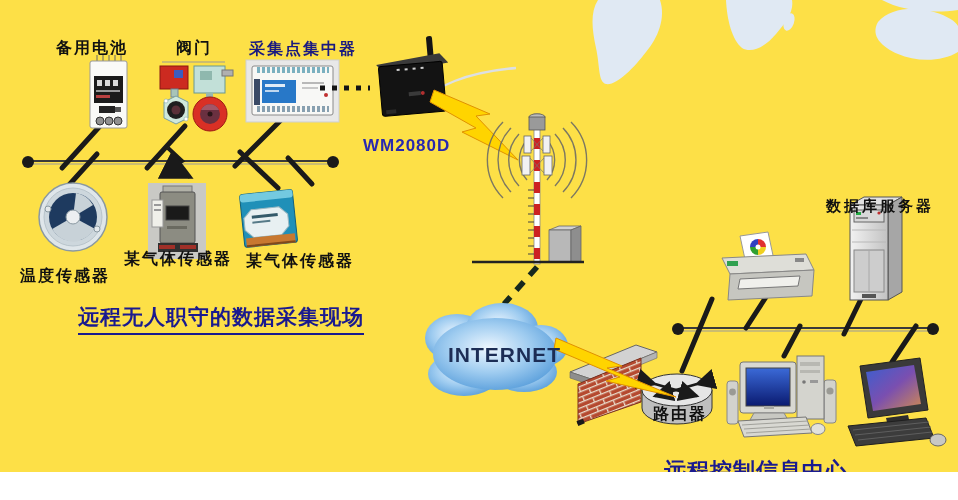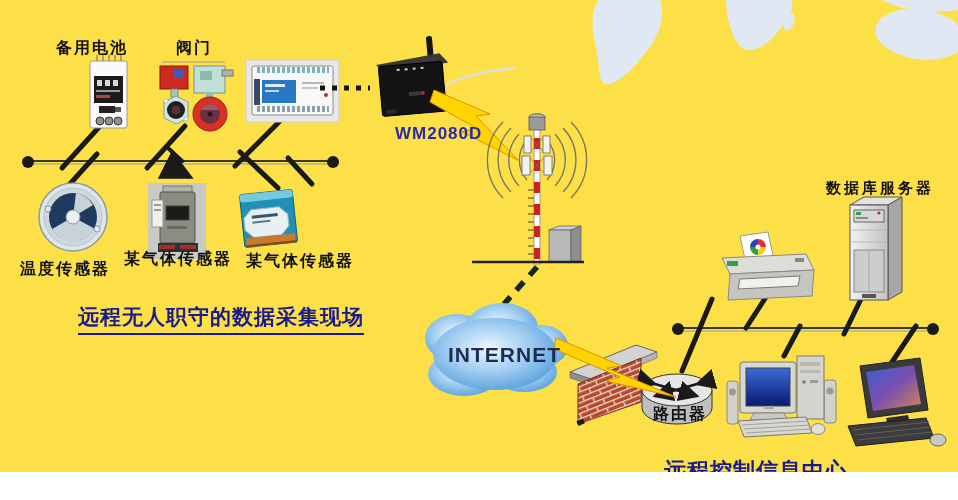--- a/index.html
+++ b/index.html
@@ -358,22 +358,23 @@
       <line x1="655" y1="384" x2="697" y2="396" marker-start="url(#arr)" marker-end="url(#arr)"></line>
       <line x1="697" y1="384" x2="655" y2="396" marker-start="url(#arr)" marker-end="url(#arr)"></line>
     </g>
   </g>
 
   <path d="M556,338 L622,366 L607,368 L676,397 L606,381 L620,377 L554,349 Z" fill="#ffd400" stroke="#e09000" stroke-width="1"></path>
 </svg>
 
   <div class="lbl dev-lbl" style="left:56px;top:38px;">备用电池</div>
   <div class="lbl dev-lbl" style="left:170px;top:38px;padding-left:6px;">阀门</div>
-  <div class="lbl modem-lbl" style="left:363px;top:124px;margin-left:32px;">WM2080D</div>
-  <div class="lbl dev-lbl" style="left:20px;top:259px;">温度传感器</div>
+  <div class="lbl dev-lbl navy" style="left:249px;top:39px;">采集点集中器</div>
+  <div class="lbl modem-lbl" style="left:363px;top:136px;">WM2080D</div>
+  <div class="lbl dev-lbl" style="left:20px;top:266px;">温度传感器</div>
   <div class="lbl dev-lbl" style="left:124px;top:249px;">某气体传感器</div>
   <div class="lbl dev-lbl" style="left:246px;top:251px;">某气体传感器</div>
   <div class="lbl internet-lbl" style="left:448px;top:343px;">INTERNET</div>
   <div class="lbl title" style="left:78px;top:303px;">远程无人职守的数据采集现场</div>
   <div class="lbl dev-lbl" style="left:653px;top:404px;">路由器</div>
-  <div class="lbl dev-lbl small-spacing" style="left:826px;top:179px;">数据库服务器</div>
+  <div class="lbl dev-lbl small-spacing" style="left:826px;top:197px;">数据库服务器</div>
   <div class="lbl title title-right" style="left:664px;top:456px;">远程控制信息中心</div>
 </div>
 
 </body></html>

